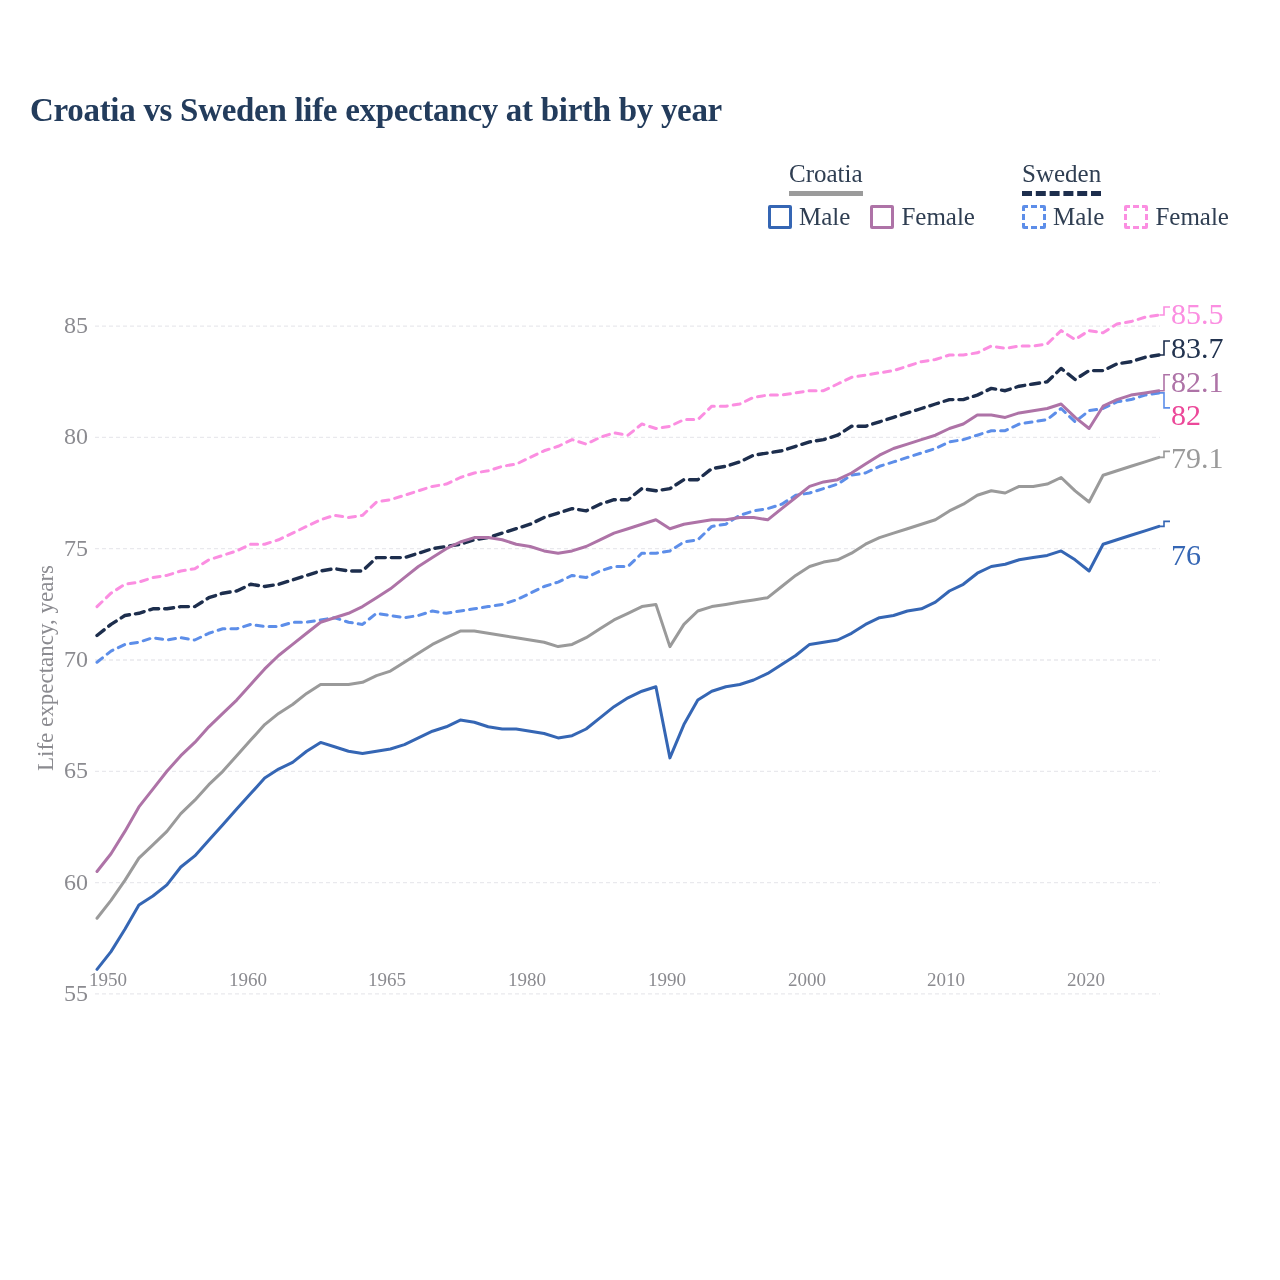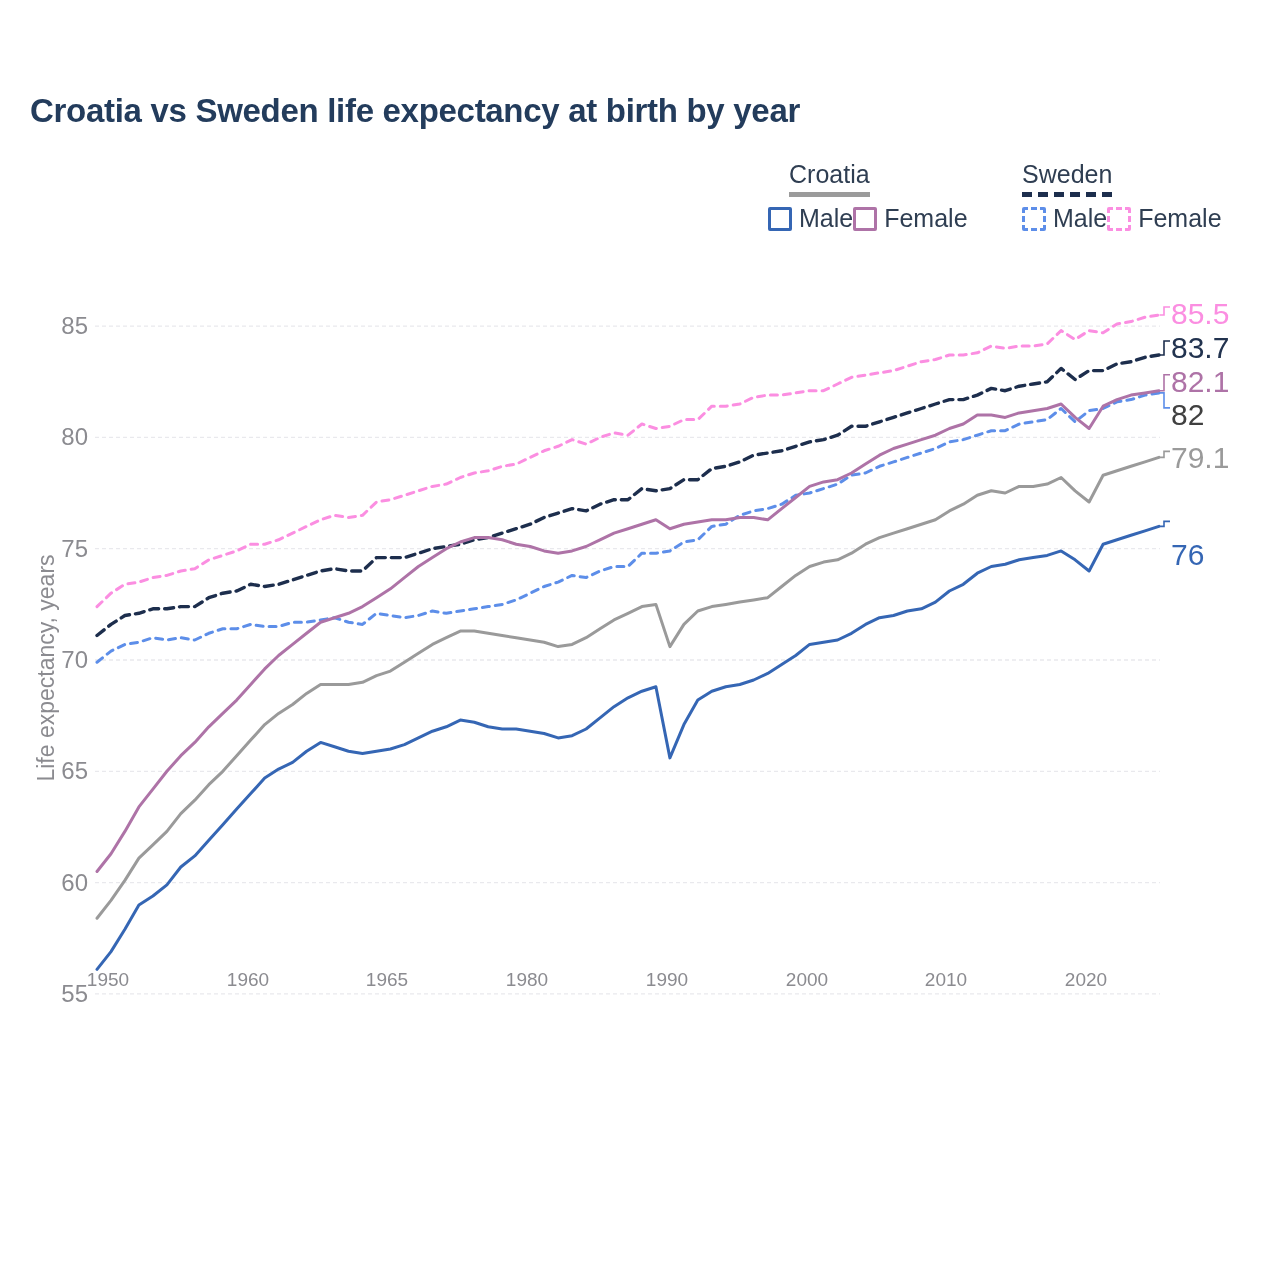--- a/index.html
+++ b/index.html
@@ -1,23 +1,23 @@
 <!DOCTYPE html>
 <html><head>
 <meta charset="utf-8">
 <style>
   html,body{margin:0;padding:0;background:#fff;}
   #canvas{position:relative;width:1280px;height:1066px;background:#ffffff;overflow:hidden;
-          font-family:Liberation Sans, sans-serif;}
+          font-family:Liberation Serif, serif;}
   #page-title{position:absolute;left:30px;top:92px;font-size:33px;font-weight:800;
               color:#233c5c;letter-spacing:-0.3px;}
   
   .legend-group{position:absolute;top:160px;}
   .legend-header{display:inline-block;font-size:25px;color:#2f3e52;padding-bottom:3px;}
-  .legend-items{display:flex;margin-top:7px;align-items:center;}
+  .legend-items{display:flex;gap:20px;margin-top:7px;align-items:center;}
   .legend-item{display:flex;align-items:center;gap:7px;}
   .legend-swatch{width:24px;height:24px;border-radius:2px;background:#fff;box-sizing:border-box;}
   .legend-label{font-size:25px;color:#2f3e52;}
   
   .y-tick{position:absolute;left:30px;width:58px;text-align:right;font-size:24px;color:#8b8b90;}
   .x-tick{position:absolute;top:969px;transform:translateX(-50%);font-size:19px;color:#8b8b90;margin-left:11px;}
   #y-axis-title{position:absolute;left:46px;top:668px;transform:translate(-50%,-50%) rotate(-90deg);
                 white-space:nowrap;font-size:23px;color:#8b8b90;}
   #watermark{position:absolute;left:966px;top:918px;font-size:76px;font-weight:600;
              color:#c7c7cd;letter-spacing:0px;}
@@ -176,21 +176,21 @@
             <clipPath id="fc3">
               <circle cx="14" cy="14" r="13.5"></circle>
             </clipPath>
           </defs>
           <g clip-path="url(#fc3)">
             <rect width="28" height="28" fill="#3f6cb5"></rect>
             <rect x="7.5" width="6" height="28" fill="#f6cf45"></rect>
             <rect y="11" width="28" height="6" fill="#f6cf45"></rect>
           </g>
         </svg>
-        <span class="val" style="color:#404040">82</span>
+        <span class="val" style="color:#ec4899">82</span>
       </div>
       <div class="end-label" style="left: 1171px; top: 437px;">
         <svg width="28" height="28" viewBox="0 0 28 28">
           <defs>
             <clipPath id="fc4">
               <circle cx="14" cy="14" r="13.5"></circle>
             </clipPath>
           </defs>
           <g clip-path="url(#fc4)">
             <rect width="28" height="9.6" fill="#dd3a44"></rect>

